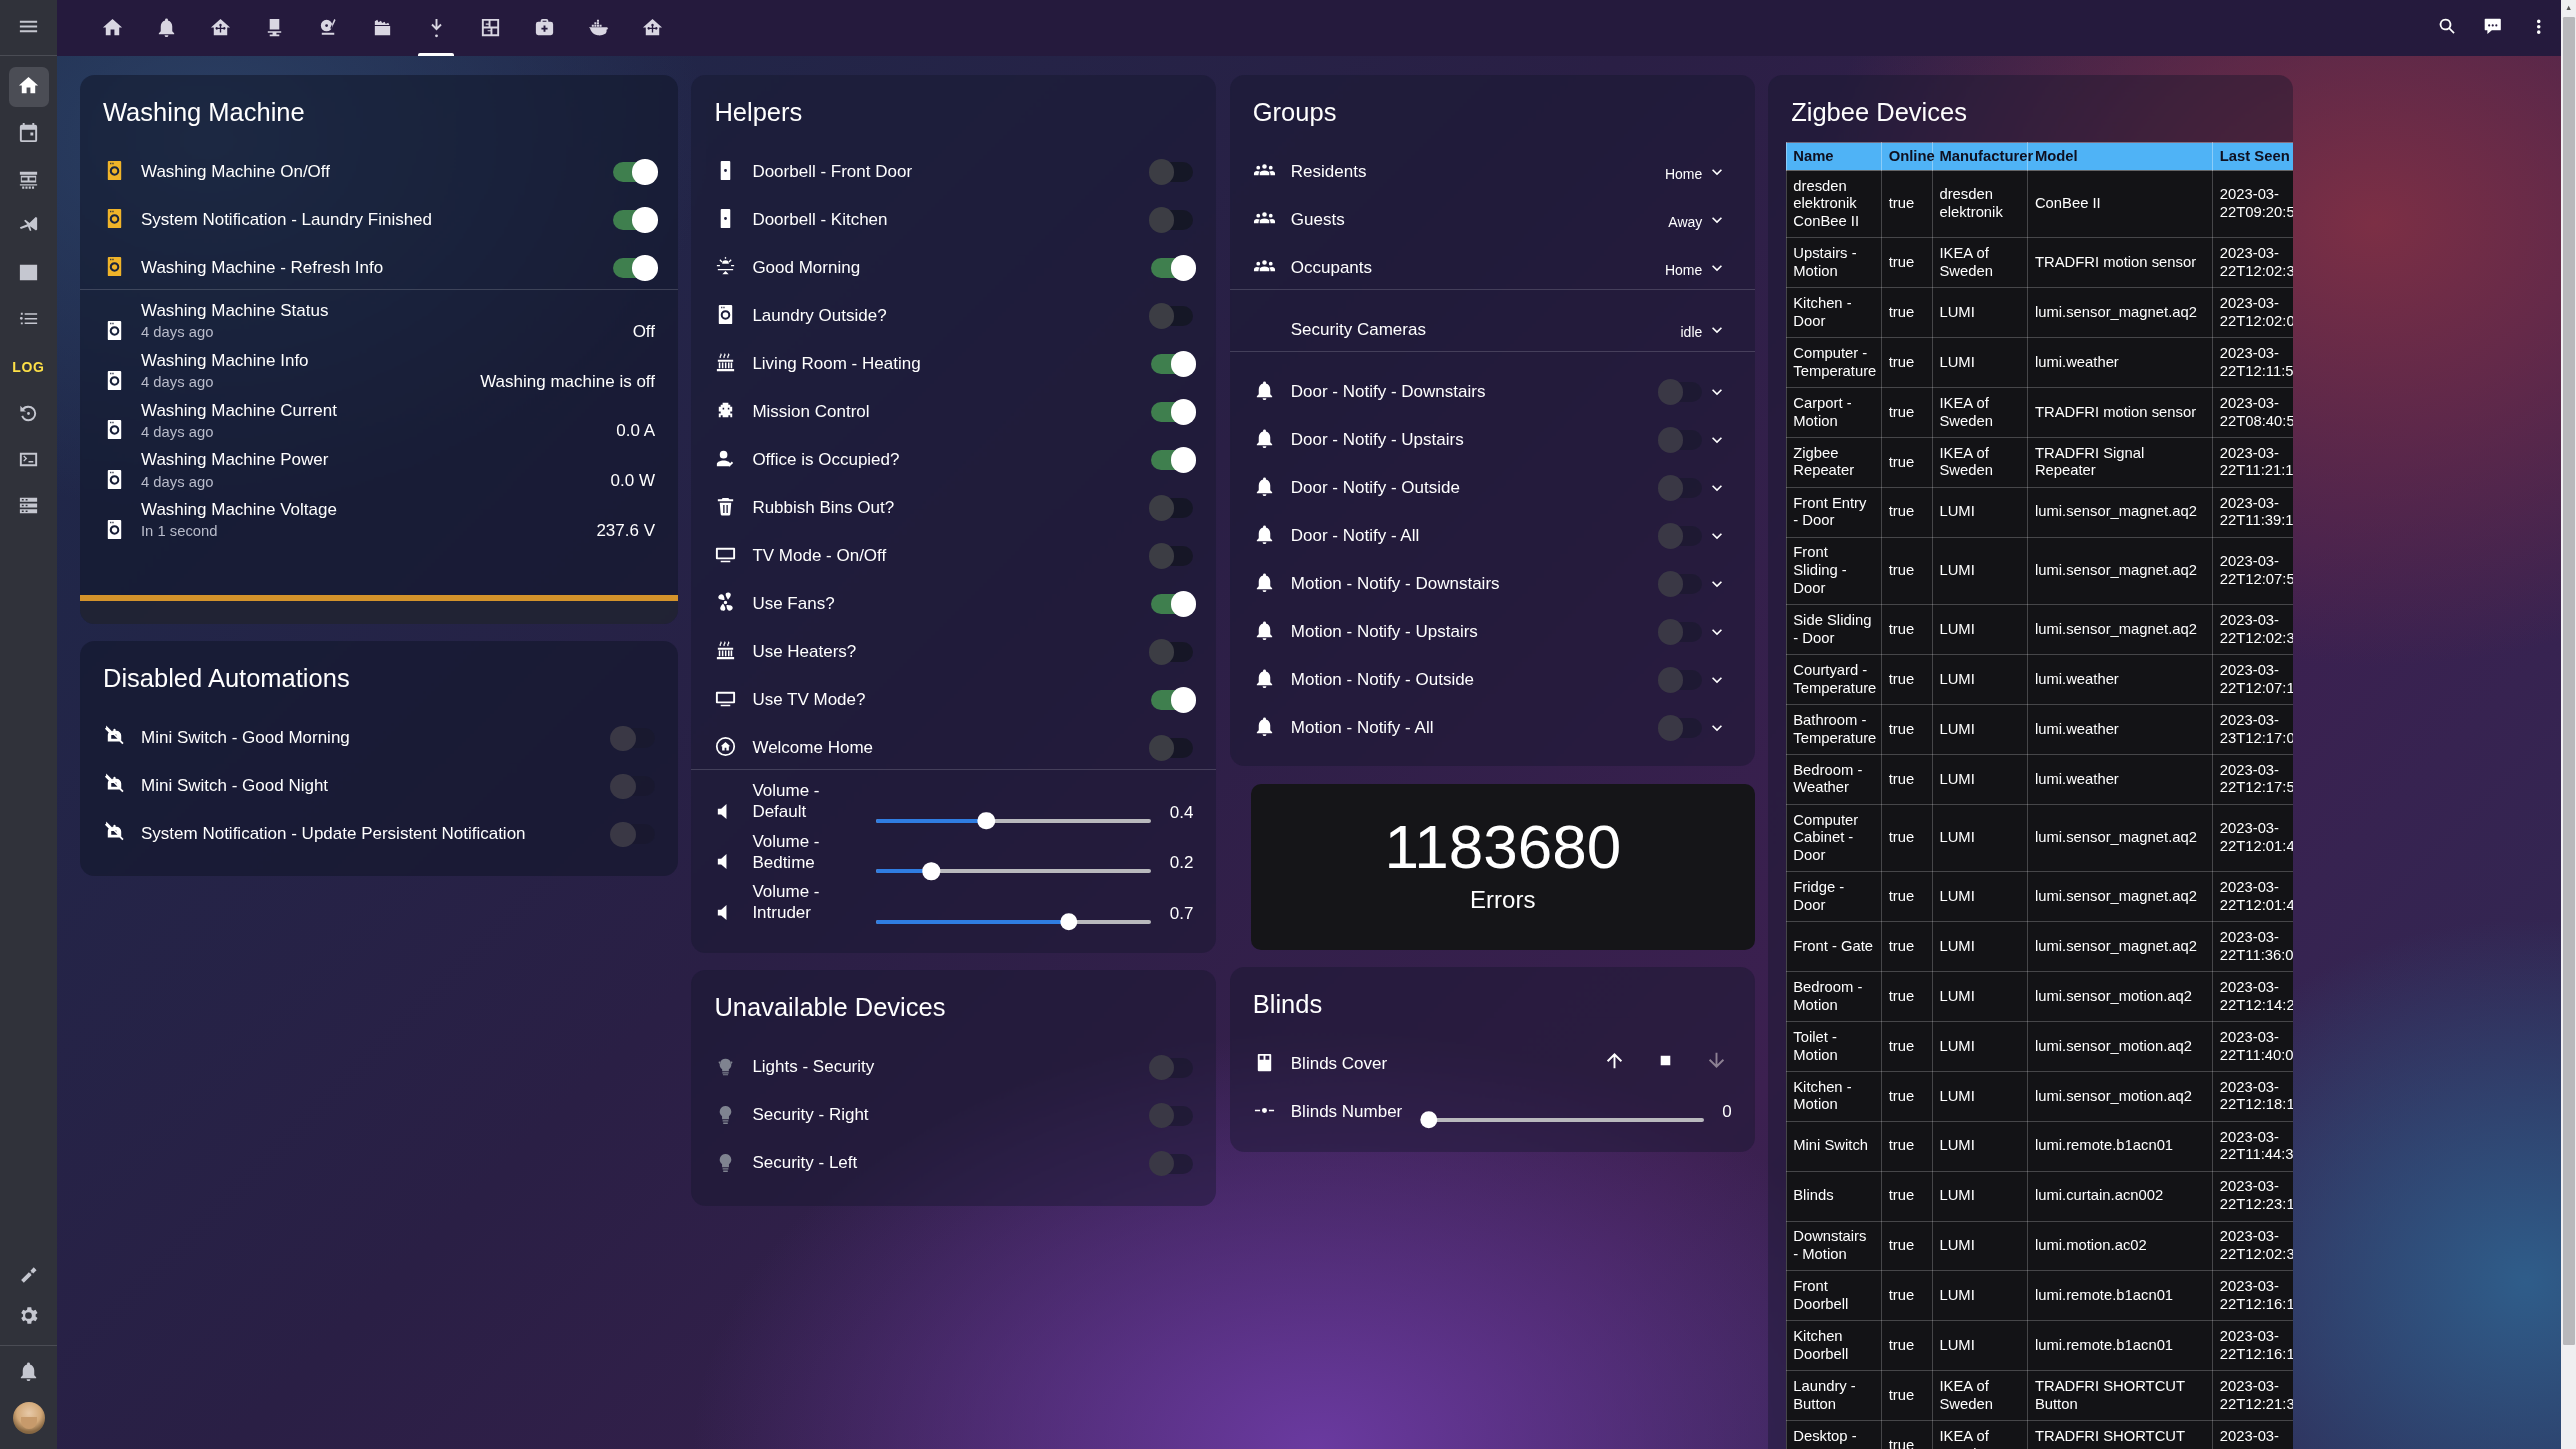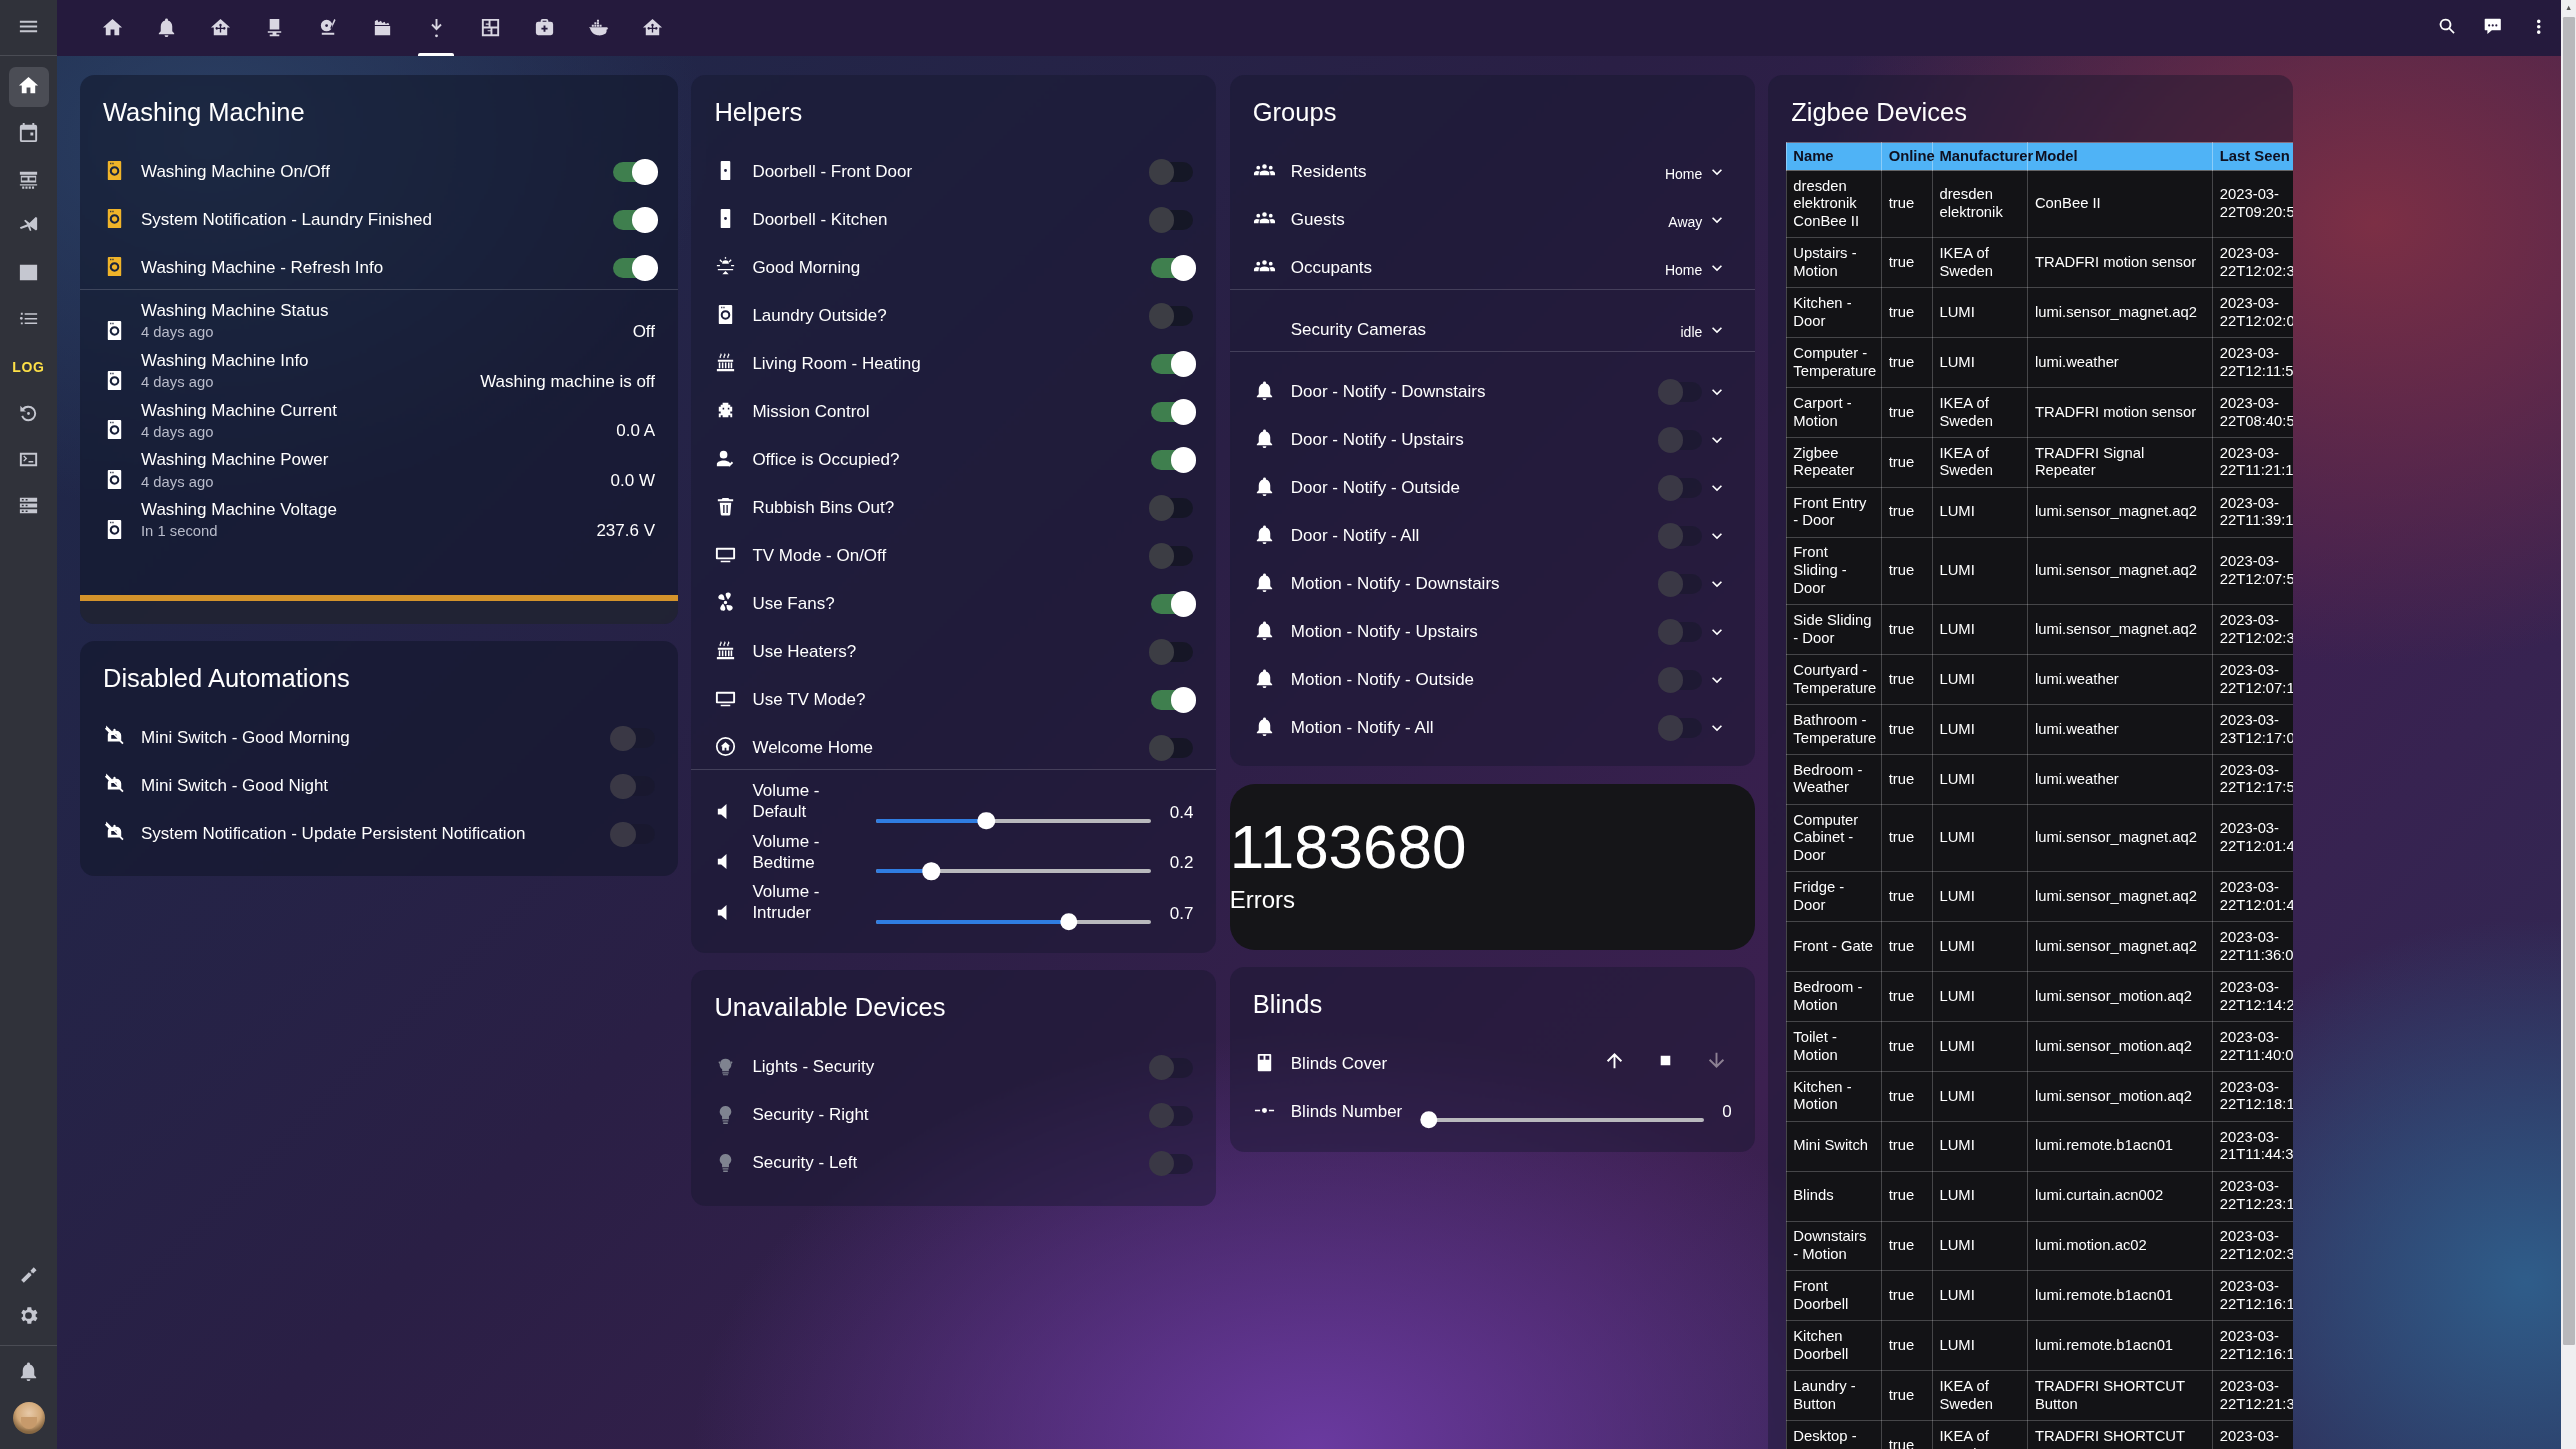--- a/index.html
+++ b/index.html
@@ -158,21 +158,21 @@
   .state-text { font-size: 14px; color: #ffffff; white-space: nowrap; }
 
   
   .cover-btns { display: flex; align-items: center; gap: 28px; padding-right: 4px; }
   .cover-btn { color: #ffffff; cursor: pointer; display: flex; align-items: center; justify-content: center; }
   .cover-btn svg { width: 23px; height: 23px; fill: currentColor; }
   .cover-btn.disabled { color: #8d8193; }
 
   
   .errors-card {
-    background: #151518; border-radius: 25px; padding: 32px 0 36px 0; 
+    background: #151518; border-radius: 10px; padding: 32px 0 36px 0; text-align: center; margin-left: 21px;
   }
   .errors-num { font-size: 62px; font-weight: 400; line-height: 1.0; color: #ffffff; }
   .errors-lbl { font-size: 24px; margin-top: 8px; color: #ffffff; }
 
   
   .ztable-wrap { padding: 4px 17.4px 0 17.4px; }
   table.ztable { border-collapse: collapse; width: 517px; table-layout: fixed; }
   table.ztable th {
     background: #4fb3f6; color: #0f1020; font-size: 14.8px; font-weight: bold;
     text-align: left; padding: 5.4px 6.7px; border: 1.3px solid rgba(255,255,255,0.35);
@@ -1176,21 +1176,21 @@
                       <td class="zc-online">true</td>
                       <td class="zc-manu">LUMI</td>
                       <td class="zc-model">lumi.sensor_motion.aq2</td>
                       <td class="zc-seen">2023-03-22T12:18:1</td>
                     </tr>
                     <tr>
                       <td class="zc-name">Mini Switch</td>
                       <td class="zc-online">true</td>
                       <td class="zc-manu">LUMI</td>
                       <td class="zc-model">lumi.remote.b1acn01</td>
-                      <td class="zc-seen">2023-03-21T11:44:3</td>
+                      <td class="zc-seen">2023-03-22T11:44:3</td>
                     </tr>
                     <tr>
                       <td class="zc-name">Blinds</td>
                       <td class="zc-online">true</td>
                       <td class="zc-manu">LUMI</td>
                       <td class="zc-model">lumi.curtain.acn002</td>
                       <td class="zc-seen">2023-03-22T12:23:1</td>
                     </tr>
                     <tr>
                       <td class="zc-name">Downstairs - Motion</td>

